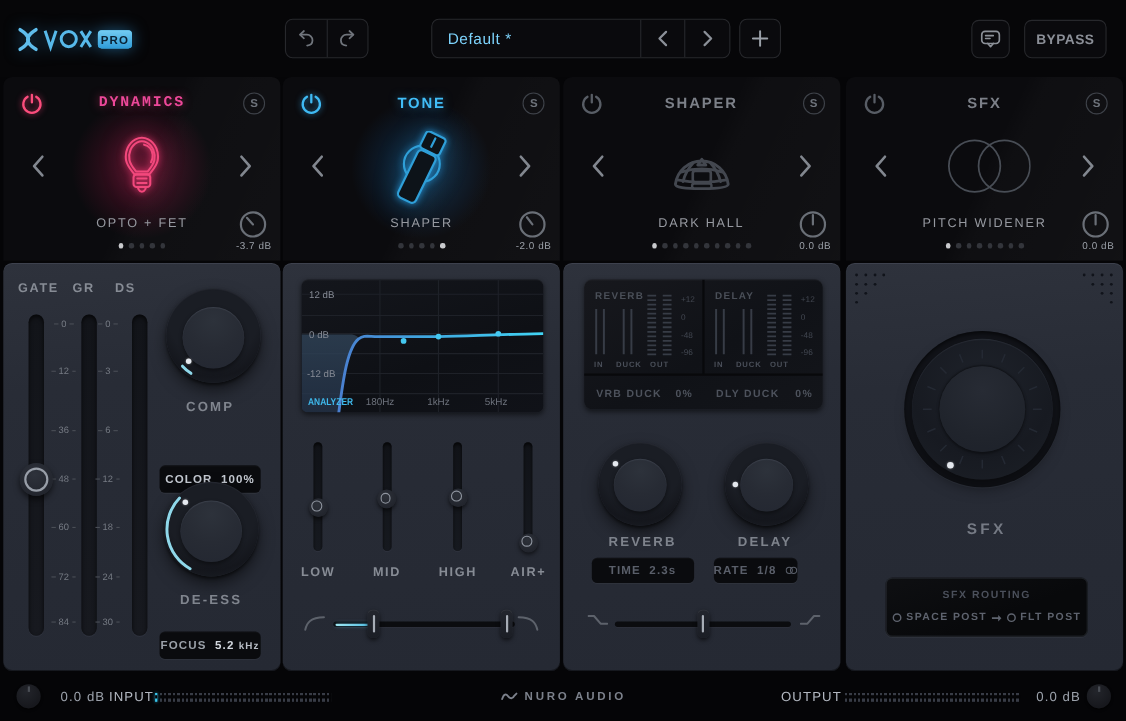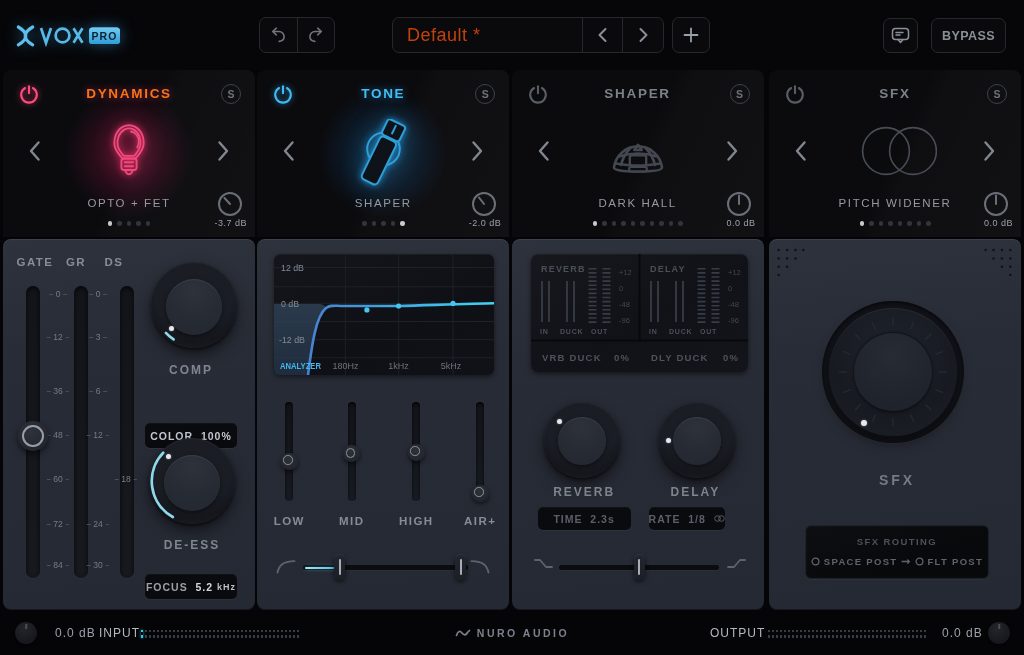--- a/index.html
+++ b/index.html
@@ -8,21 +8,21 @@
 #app { position:relative; width:1024px; height:655px; background:#050507; }
 
 
 #topbar { position:absolute; left:0; top:0; width:1024px; height:70px; background:#060608; }
 .tbtn { position:absolute; border:1px solid #27282c; border-radius:7px; background:#0a0a0d; }
 #logo { position:absolute; left:16px; top:18px; }
 #undoredo { left:259px; top:17px; width:76px; height:36px; display:flex; }
 #undoredo .half { flex:1; display:flex; align-items:center; justify-content:center; }
 #undoredo .half:first-child { border-right:1px solid #27282c; }
 #presetbox { left:392px; top:17px; width:272px; height:36px; display:flex; }
-#presetname { flex:1; display:flex; align-items:center; padding-left:14px; color:#c2410c; font-size:18px; letter-spacing:0.5px; border-right:1px solid #27282c;}
+#presetname { flex:1; display:flex; align-items:center; padding-left:14px; color:#7dd3fc; font-size:14px; letter-spacing:0.5px; border-right:1px solid #27282c;}
 .parrow { width:40px; display:flex; align-items:center; justify-content:center; color:#8b9098; }
 .parrow.l { border-right:1px solid #27282c; }
 #plusbtn { left:672px; top:17px; width:38px; height:36px; display:flex; align-items:center; justify-content:center; }
 #chatbtn { left:883px; top:18px; width:35px; height:35px; display:flex; align-items:center; justify-content:center; }
 #bypassbtn { left:931px; top:18px; width:75px; height:35px; display:flex; align-items:center; justify-content:center;
   color:#8b8f97; font-size:12.5px; font-weight:bold; letter-spacing:0.4px; }
 
 
 .module { position:absolute; width:252px; }
 .m0 { left:3px; } .m1 { left:257.3px; } .m2 { left:511.6px; } .m3 { left:769px; }
@@ -194,21 +194,21 @@
     <div class="tbtn" id="bypassbtn">BYPASS</div>
   </div>
   <div class="module m0">
       <div class="mhead">
     <div class="glow" style="background:radial-gradient(circle 85px at 50% 50%, rgba(225,30,95,0.33), rgba(150,20,65,0.13) 55%, transparent 75%);"></div>
     <div class="sheen"></div>
     <div class="pwr"><svg width="20" height="20" viewBox="0 0 23 23" fill="none" stroke="#fb4d7c" stroke-width="2.4" stroke-linecap="round" style="filter:drop-shadow(0 0 3px rgba(250,60,120,0.7));">
             <path d="M11.5 2.5 V10.5"></path>
             <path d="M7 4.6 A9 9 0 1 0 16 4.6"></path>
           </svg></div>
-    <div class="mtitle" style="color:#f97316; text-shadow:0 0 9px rgba(250,60,120,0.55);">DYNAMICS</div>
+    <div class="mtitle" style="color:#ec4899; text-shadow:0 0 9px rgba(250,60,120,0.55);font-family:Liberation Mono, monospace;">DYNAMICS</div>
     <div class="sbtn">S</div>
     <div class="harr l"><svg width="13" height="22" viewBox="0 0 13 22" fill="none" stroke="#82878f" stroke-width="2.4" stroke-linecap="round" stroke-linejoin="round">
             <path d="M10.5 2.5 L3 11 L10.5 19.5"></path>
           </svg></div>
     <div class="harr r"><svg width="13" height="22" viewBox="0 0 13 22" fill="none" stroke="#82878f" stroke-width="2.4" stroke-linecap="round" stroke-linejoin="round">
             <path d="M2.5 2.5 L10 11 L2.5 19.5"></path>
           </svg></div>
     <div class="micon">
           <svg width="40" height="56" viewBox="0 0 40 56" style="margin-top:-8px; filter:drop-shadow(0 0 3.5px rgba(250,60,120,0.85)) drop-shadow(0 0 11px rgba(250,60,120,0.3));" fill="none" stroke="#f2487c" stroke-width="1.9" stroke-linecap="round" stroke-linejoin="round">
       <path d="M13.3 36.5 C10.5 32.8,6.8 29.3,5.7 24 C4.3 16.6,7.3 8.3,14.2 4.7 C17.8 2.9,22.2 2.9,25.8 4.7 C32.7 8.3,35.7 16.6,34.3 24 C33.2 29.3,29.5 32.8,26.7 36.5 Z"></path>
@@ -244,21 +244,21 @@
     <div class="srow" style="left:55px;top:98px;"><i></i>12<i></i></div>
     <div class="srow" style="left:55px;top:152px;"><i></i>36<i></i></div>
     <div class="srow" style="left:55px;top:196px;"><i></i>48<i></i></div>
     <div class="srow" style="left:55px;top:240px;"><i></i>60<i></i></div>
     <div class="srow" style="left:55px;top:285px;"><i></i>72<i></i></div>
     <div class="srow" style="left:55px;top:326px;"><i></i>84<i></i></div>
     <div class="srow" style="left:95px;top:55px;"><i></i>0<i></i></div>
     <div class="srow" style="left:95px;top:98px;"><i></i>3<i></i></div>
     <div class="srow" style="left:95px;top:152px;"><i></i>6<i></i></div>
     <div class="srow" style="left:95px;top:196px;"><i></i>12<i></i></div>
-    <div class="srow" style="left:95px;top:240px;margin-left:28px;"><i></i>18<i></i></div>
+    <div class="srow" style="left:95px;top:240px;"><i></i>18<i></i></div>
     <div class="srow" style="left:95px;top:285px;"><i></i>24<i></i></div>
     <div class="srow" style="left:95px;top:326px;"><i></i>30<i></i></div>
     <div id="gatehandle"></div>
     <div class="knob" id="compknob" style="left:148px; top:23px; width:86px; height:86px;">
       <div class="kring"></div>
       <svg class="karc" width="86" height="86">
             <path d="M 14.9 70.9 A 40 40 0 0 0 22.6 77.4" fill="none" stroke="#8fd8ea" stroke-width="2.7" stroke-linecap="round"></path>
           </svg>
       <div class="kface" style="left:15px; top:17px; width:56px; height:56px;"></div>
       <div class="kdot" style="left:17.5px; top:64px;"></div>

